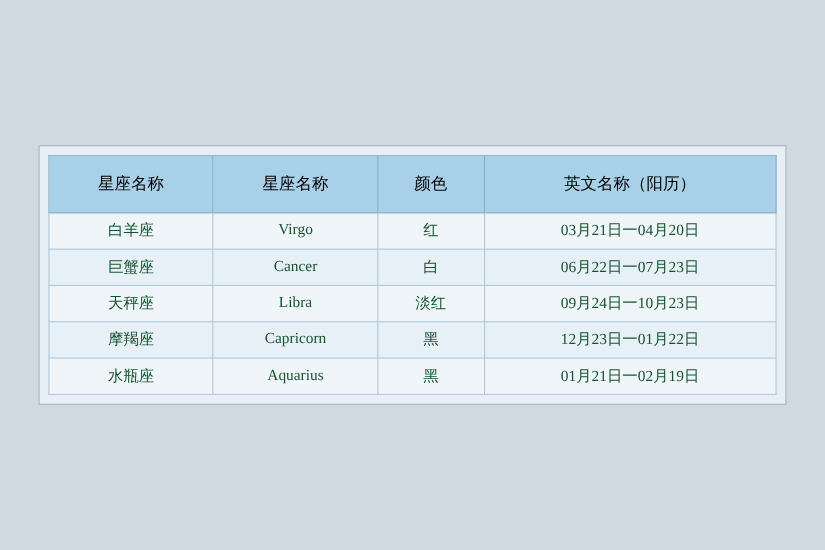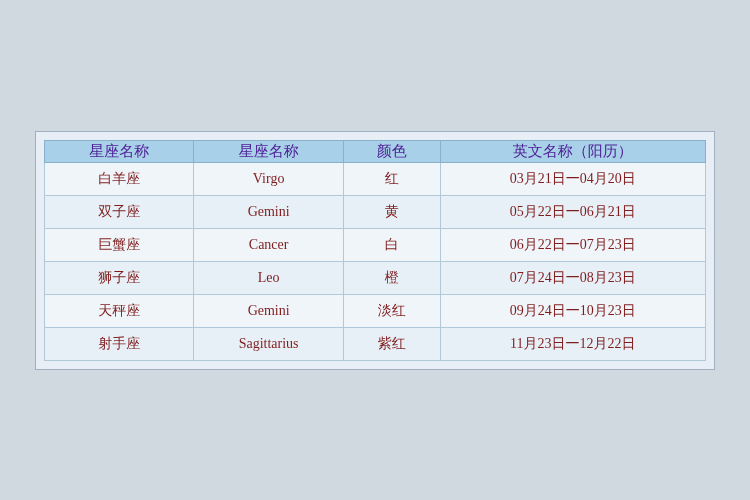--- a/index.html
+++ b/index.html
@@ -30,40 +30,40 @@
       border-collapse: collapse;
       font-size: 15px;
     }
 
     thead tr {
       background-color: #a8d0e8;
     }
 
     thead th {
       border: 1px solid #88b0c8;
-      padding: 1px 12px;
+      padding: 16px 12px;
       text-align: center;
       font-weight: normal;
-      color: #4c1d95;
+      color: #000000;
       font-size: 15px;
     }
 
     tbody tr {
       background-color: #f0f5fa;
     }
 
     tbody tr:nth-child(even) {
       background-color: #e8f0f7;
     }
 
     tbody td {
       border: 1px solid #b0c8d8;
       padding: 7px 12px;
       text-align: center;
-      color: #7f1d1d;
+      color: #14532d;
       font-size: 14px;
     }
 
     tbody td:first-child {
       font-weight: normal;
     }
   </style>
 </head>
 <body>
 
@@ -78,44 +78,38 @@
       </tr>
     </thead>
     <tbody id="table-body">
     <tr>
           <td>白羊座</td>
           <td>Virgo</td>
           <td>红</td>
           <td>03月21日一04月20日</td>
         </tr>
         <tr>
-          <td>双子座</td>
-          <td>Gemini</td>
-          <td>黄</td>
-          <td>05月22日一06月21日</td>
-        </tr>
-        <tr>
           <td>巨蟹座</td>
           <td>Cancer</td>
           <td>白</td>
           <td>06月22日一07月23日</td>
         </tr>
         <tr>
-          <td>狮子座</td>
-          <td>Leo</td>
-          <td>橙</td>
-          <td>07月24日一08月23日</td>
-        </tr>
-        <tr>
           <td>天秤座</td>
-          <td>Gemini</td>
+          <td>Libra</td>
           <td>淡红</td>
           <td>09月24日一10月23日</td>
         </tr>
         <tr>
-          <td>射手座</td>
-          <td>Sagittarius</td>
-          <td>紫红</td>
-          <td>11月23日一12月22日</td>
+          <td>摩羯座</td>
+          <td>Capricorn</td>
+          <td>黑</td>
+          <td>12月23日一01月22日</td>
+        </tr>
+        <tr>
+          <td>水瓶座</td>
+          <td>Aquarius</td>
+          <td>黑</td>
+          <td>01月21日一02月19日</td>
         </tr>
       </tbody>
   </table>
 </div>
 
 </body></html>

